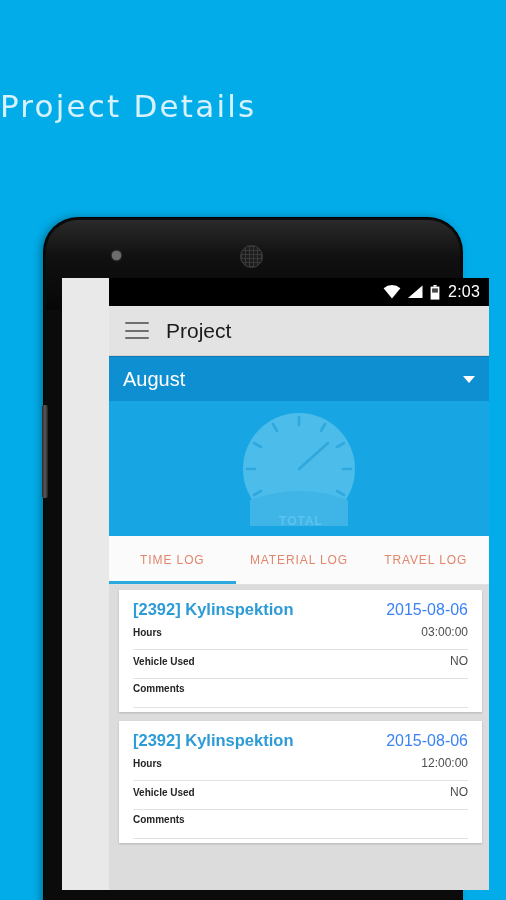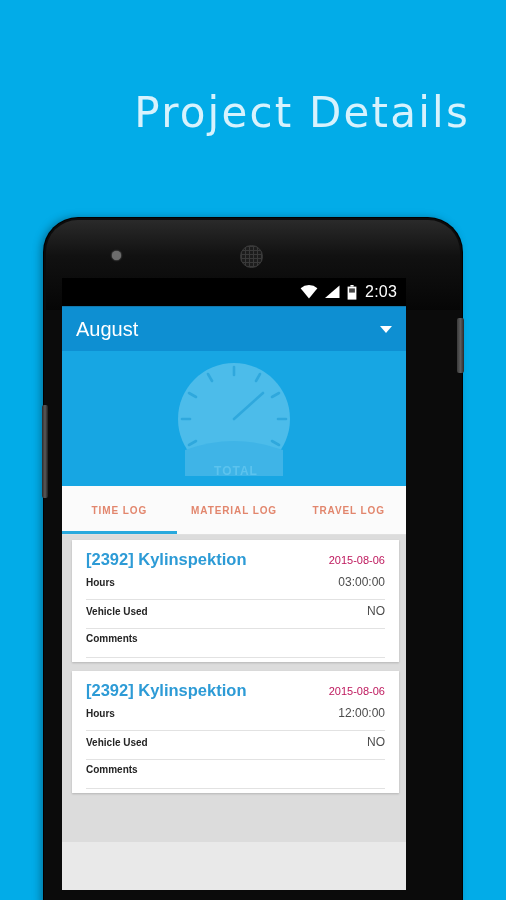--- a/index.html
+++ b/index.html
@@ -14,22 +14,22 @@
     font-family: "Liberation Sans", sans-serif;
     position: relative;
   }
 
   
   #page-heading {
     position: absolute;
     top: 88px;
     left: 0;
     width: 470px;
-    text-align: right;
-    font-size: 42px;
+    text-align: left;
+    font-size: 31px;
     letter-spacing: 2.2px;
     color: #d7f2fd;
     font-weight: 400;
     font-family: "DejaVu Sans", sans-serif;
   }
 
   
   #device {
     position: absolute;
     left: 44px;
@@ -89,24 +89,25 @@
     height: 93px;
     border-radius: 2px;
     background: linear-gradient(90deg,#2a2a2a,#5a5a5a,#1e1e1e);
   }
 
   
   #screen {
     position: absolute;
     left: 62px;
     top: 278px;
-    width: 344px;
+    width: 380px;
     height: 612px;
     overflow: hidden;
     background: #e9e9e9;
+    padding-left: 47px;
   }
 
   
   #status-bar {
     height: 28px;
     background: #000;
     display: flex;
     align-items: center;
     justify-content: flex-end;
     padding-right: 9px;
@@ -217,22 +218,22 @@
     height: 48px;
     background: #fbfbfb;
     display: flex;
     align-items: center;
     position: relative;
     border-bottom: 1px solid #e0e0e0;
   }
   .tab {
     flex: 1;
     text-align: center;
-    font-size: 10px;
-    font-weight: bold;
+    font-size: 12px;
+    font-weight: normal;
     letter-spacing: 0.9px;
     color: #e2866d;
   }
   #tab-indicator {
     position: absolute;
     left: 0;
     bottom: 0;
     width: 33.333%;
     height: 3px;
     background: #29a9dd;
@@ -257,22 +258,22 @@
     align-items: center;
     justify-content: space-between;
     padding-bottom: 2px;
   }
   .card-title {
     color: #2d9bd6;
     font-size: 16.5px;
     font-weight: bold;
   }
   .card-date {
-    color: #be185d;
-    font-size: 11px;
+    color: #3b82f6;
+    font-size: 16px;
   }
   .card-row {
     display: flex;
     align-items: baseline;
     justify-content: space-between;
     border-bottom: 1px solid #e2e2e2;
     padding: 4px 0 7px 0;
     min-height: 17px;
   }
   .card-row:first-of-type { border-bottom: 1px solid #e2e2e2; }
@@ -310,20 +311,28 @@
       <path d="M1 13 L15.5 13 L15.5 0.6 Z" fill="#ffffff"></path>
     </svg>
     <svg class="sb-icon" width="10" height="15" viewBox="0 0 10 15">
       <rect x="3.4" y="0" width="3.2" height="1.6" fill="#ffffff"></rect>
       <rect x="0.6" y="1.6" width="8.8" height="13" fill="#ffffff"></rect>
       <rect x="2.1" y="3.4" width="5.8" height="4.2" fill="#000000" opacity="0.72"></rect>
     </svg>
     <span id="status-time">2:03</span>
   </div>
 
+  <div id="app-bar">
+    <div id="hamburger-icon">
+      <span></span>
+        <span></span>
+        <span></span>
+    </div>
+    <div id="app-bar-title">Project</div>
+  </div>
 
   <div id="month-selector">
     <div id="month-label">August</div>
     <div id="month-caret"></div>
   </div>
 
   <div id="total-panel">
     <div id="clock-face">
       <svg width="114" height="114" viewBox="0 0 114 114">
         <circle cx="57" cy="57" r="56" fill="#4cbcea"></circle>

